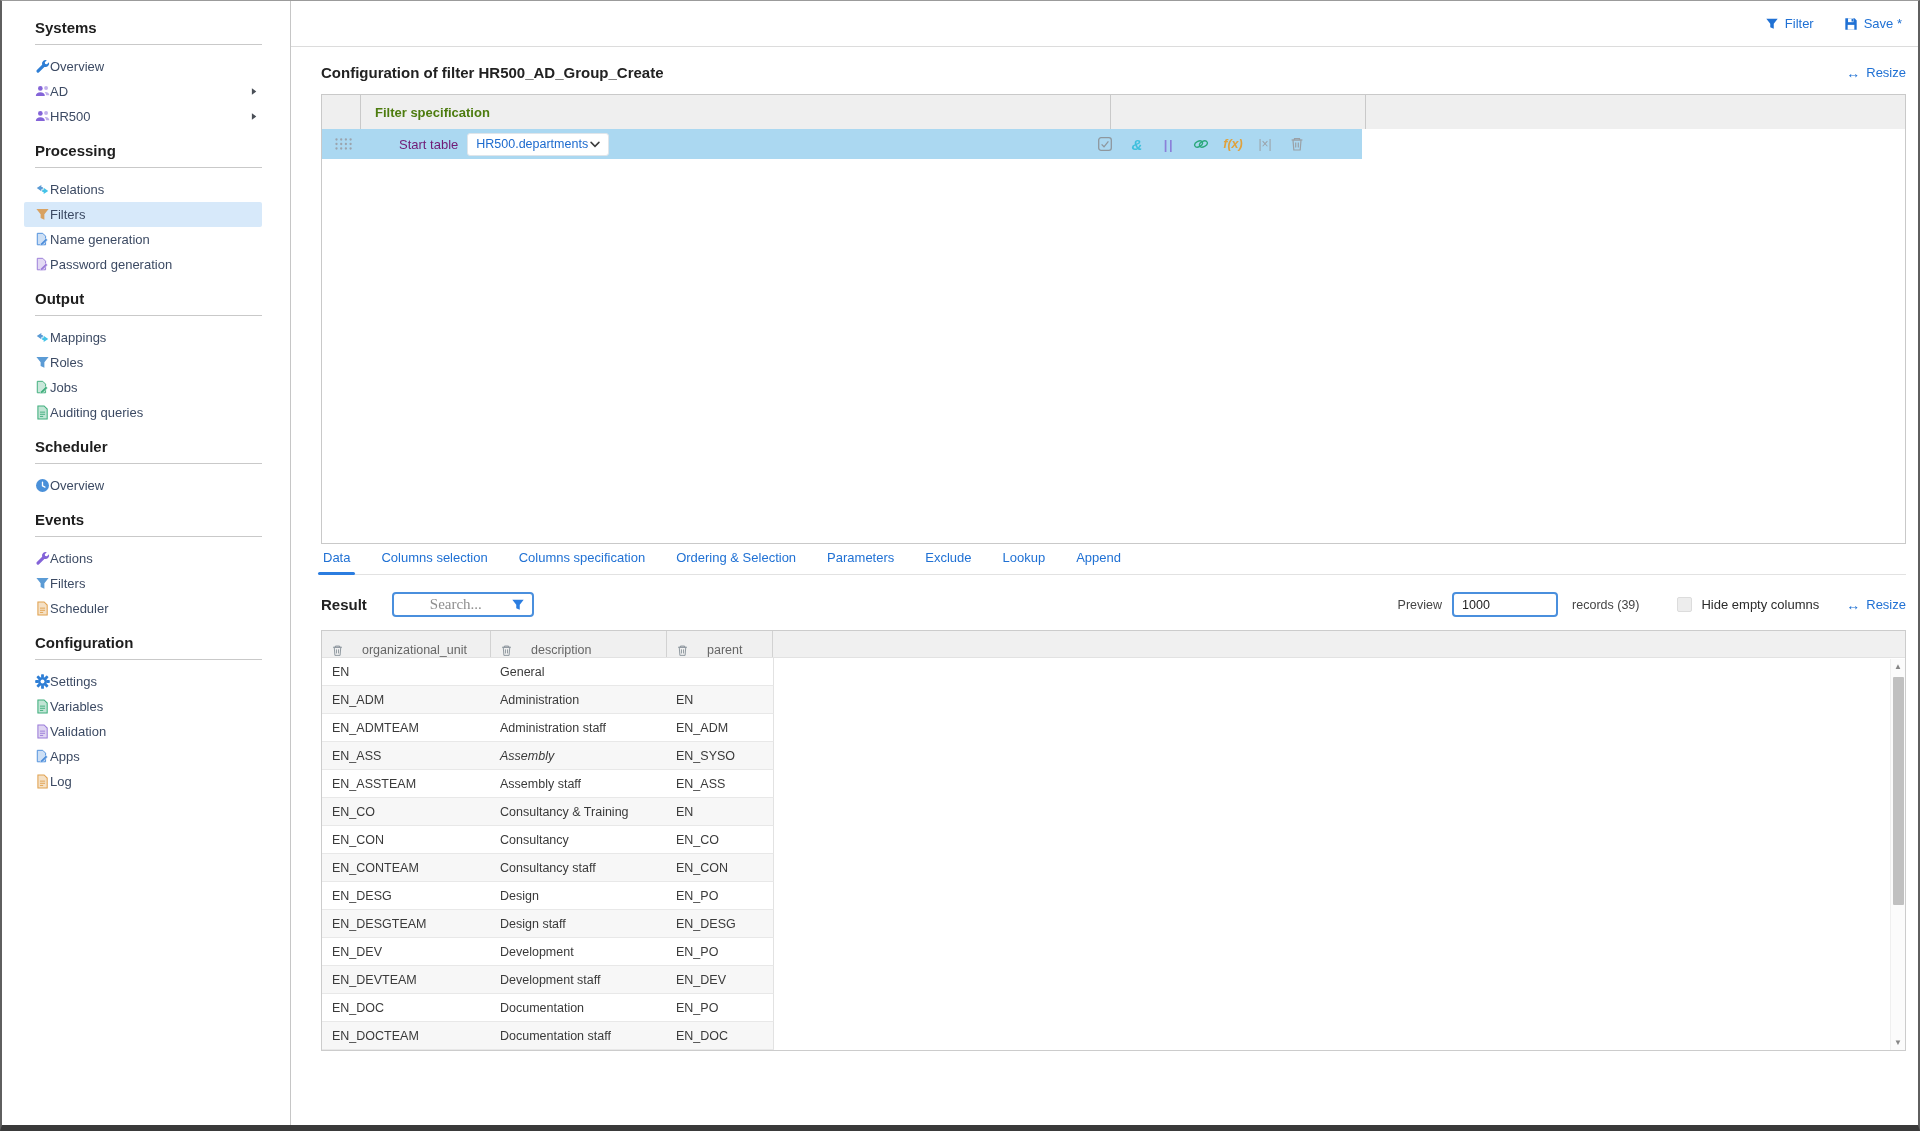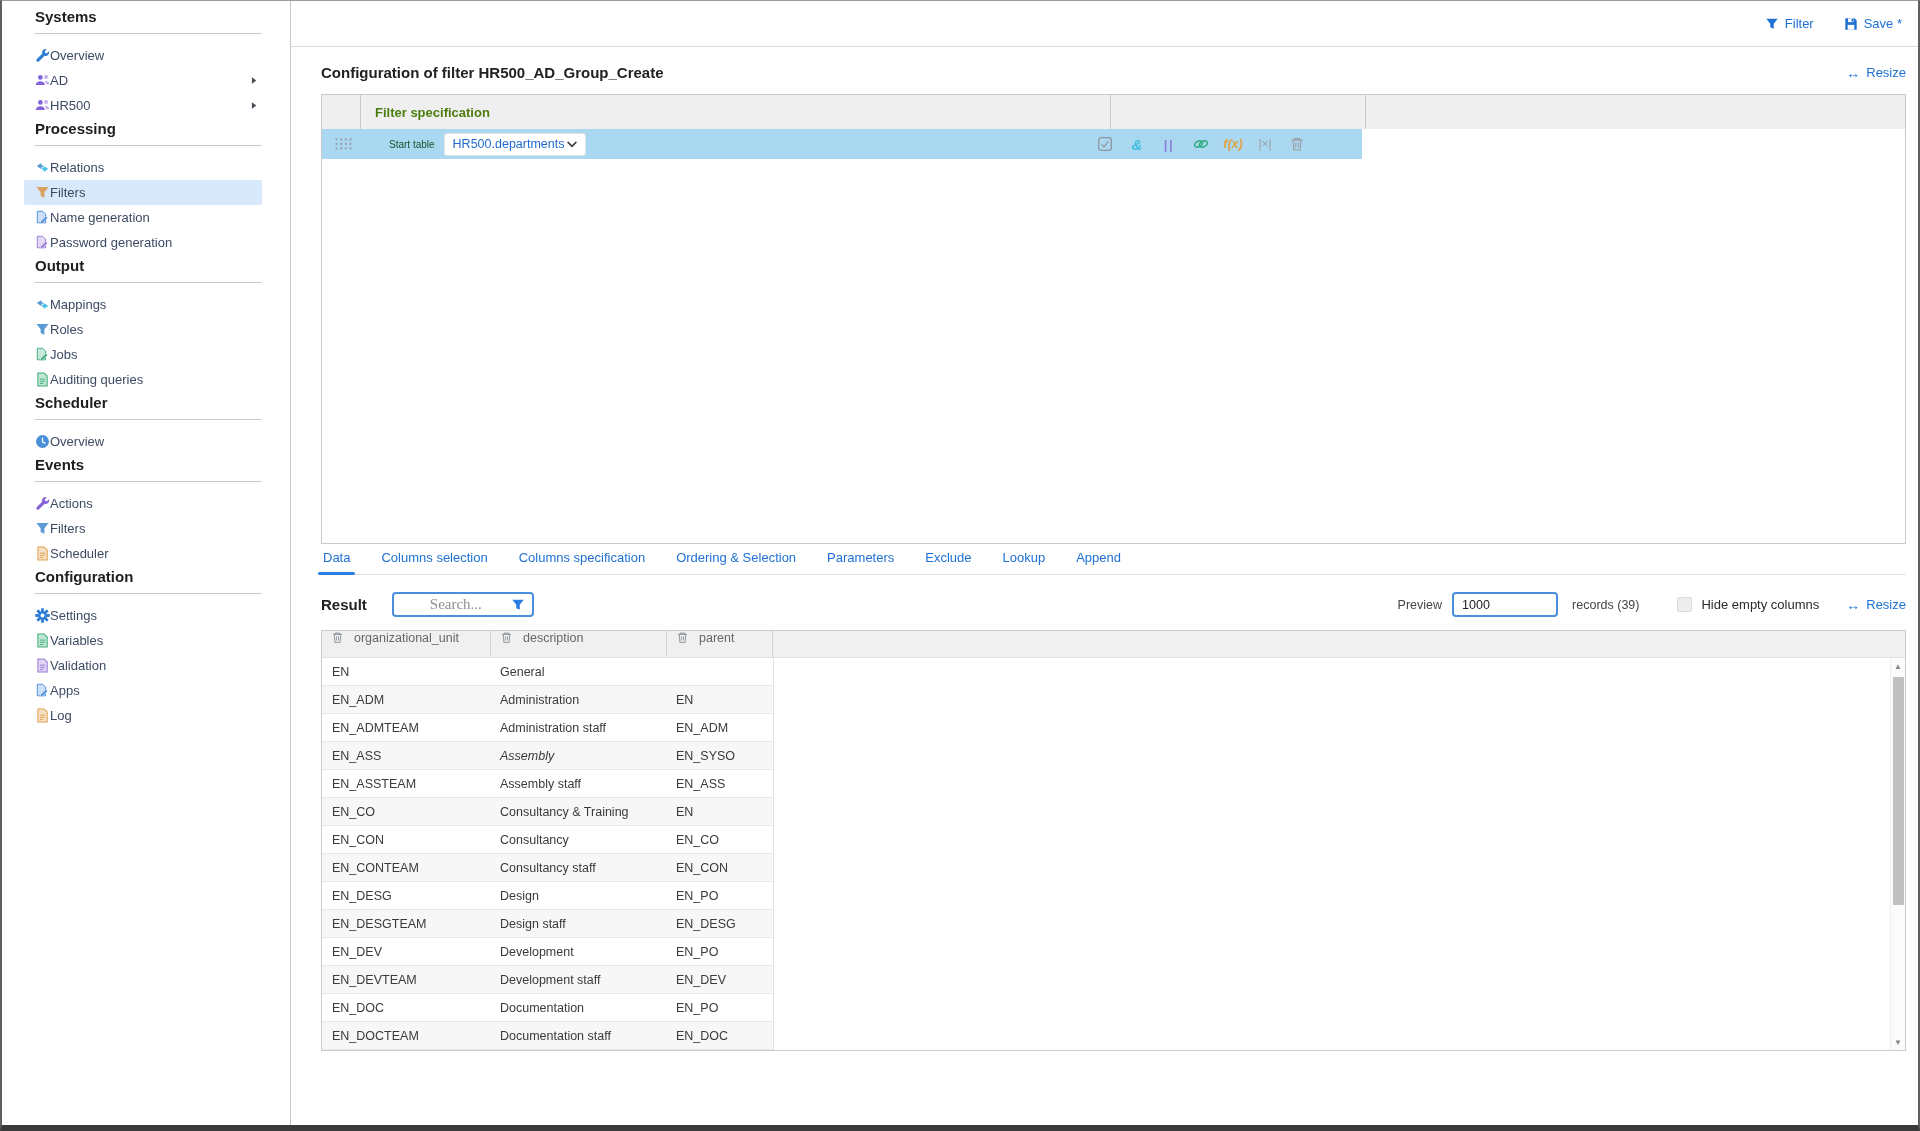--- a/index.html
+++ b/index.html
@@ -8,21 +8,21 @@
     width:1920px; height:1131px; background:#e8e8e8;
     font-family:"Liberation Sans", sans-serif; overflow:hidden; position:relative;
   }
   .window {
     position:absolute; inset:0; background:#fff; display:flex;
     border-top:1px solid #9b9b9b; border-left:2px solid #5f5f5f;
     border-right:2px solid #5f5f5f; border-bottom:6px solid #3a3a3a;
   }
   
   aside { width:289px; flex:none; border-right:1px solid #c6c6c6; padding-top:5px; background:#fff; overflow:hidden; }
-  .sec-title { font-size:15px; font-weight:700; color:#1e1e1e; margin:2px 28px 0 33px; }
+  .sec-title { font-size:15px; font-weight:700; color:#1e1e1e; margin:13px 28px 0 33px; }
   .sec-rule { border:none; border-top:1px solid #c9c9c9; margin:8px 28px 9px 33px; }
   .sb-item { display:flex; align-items:center; height:25px; margin:0 28px 0 22px;
              padding-left:11px; font-size:13px; color:#3c4a63; position:relative; border-radius:2px; cursor:pointer; }
   .sb-item.sel { background:#d7e9fa; }
   .ico { display:inline-flex; align-items:center; justify-content:center; }
   .sb-item .ico { width:15px; height:15px; flex:none; }
   .ico svg { width:100%; height:100%; display:block; }
   .sb-chev { position:absolute; right:5px; width:6px; height:9px; display:inline-flex; }
   .sb-chev svg { width:100%; height:100%; }
   
@@ -42,21 +42,21 @@
                   font-size:13px; font-weight:700; color:#4d7c0f; }
   .ph-cell { display:flex; align-items:center; padding-left:14px; }
   .ph-cell + .ph-cell { border-left:1px solid #c9c9c9; }
   .ph1 { width:38px; padding-left:0; }
   .ph2 { width:750px; }
   .ph3 { width:255px; }
   .ph4 { flex:1; }
   .start-row { height:30px; width:1040px; background:#abd8f1; display:flex; align-items:center; cursor:pointer; }
   .grip { margin-left:13px; width:17px; height:12px; cursor:grab; }
   .grip svg { width:100%; height:100%; }
-  .st-label { color:#14532d; font-size:10px; margin-left:37px; }
+  .st-label { color:#701a75; font-size:13px; margin-left:47px; }
   .select { margin-left:9px; width:142px; height:23px; background:#fff; border:1px solid #dfe5ea; border-radius:3px;
             display:flex; align-items:center; justify-content:space-between; padding:0 8px;
             color:#1d6bce; font-size:12.5px; cursor:pointer; }
   .select .ico { width:10px; height:7px; }
   .row-icons { display:flex; align-items:center; gap:14px; margin-left:auto; margin-right:56px; }
   .ri { width:18px; height:18px; display:inline-flex; align-items:center; justify-content:center;
         font-size:13px; line-height:1; cursor:pointer; }
   .ri svg { width:16px; height:16px; }
   .ri-amp { font-style:italic; font-weight:700; font-size:15px; }
   .ri-or  { font-weight:700; letter-spacing:1.5px; font-size:13px; }
@@ -82,21 +82,21 @@
             padding:0 8px; font-size:12.5px; font-family:inherit; color:#222; outline:none; }
   .records { margin-right:38px; }
   .cbx { width:15px; height:15px; background:#ededed; border:1px solid #dcdcdc; border-radius:2px;
          margin-right:9px; flex:none; cursor:pointer; }
   .hideempty { color:#2b2b2b; font-size:13px; margin-right:27px; }
   
   .rtable { margin-top:13px; flex:none; border:1px solid #ccc; height:421px; position:relative;
             background:#fff; overflow:hidden; }
   .rt-header { height:27px; background:#f0f0f0; display:flex; font-size:12.5px; color:#666;
                border-bottom:1px solid #e2e2e2; }
-  .rt-hcell { display:flex; align-items:flex-start; gap:10px; padding-left:9px; flex:none; cursor:pointer; }
+  .rt-hcell { display:flex; align-items:flex-end; gap:18px; padding-left:9px; flex:none; cursor:pointer; }
   .rt-hcell + .rt-hcell, .rt-hfill { border-left:1px solid #d2d2d2; }
   .rt-hcell .ico { width:13px; height:13px; }
   .rt-hfill { flex:1; }
   .rt-row { display:flex; width:452px; height:28px; align-items:center; font-size:12.5px; color:#3a3a3a;
             border-bottom:1px solid #e8e8e8; border-right:1px solid #e2e2e2; cursor:default; }
   .rt-row:nth-child(even) { background:#f7f7f7; }
   .rt-cell { padding-left:10px; flex:none; overflow:hidden; white-space:nowrap; }
   .rt-scroll { position:absolute; top:28px; right:0; bottom:0; width:15px; background:#fbfbfb;
                border-left:1px solid #efefef; display:flex; flex-direction:column; align-items:center; }
   .sarr { font-size:8px; color:#868686; height:15px; display:flex; align-items:center; cursor:pointer; }

